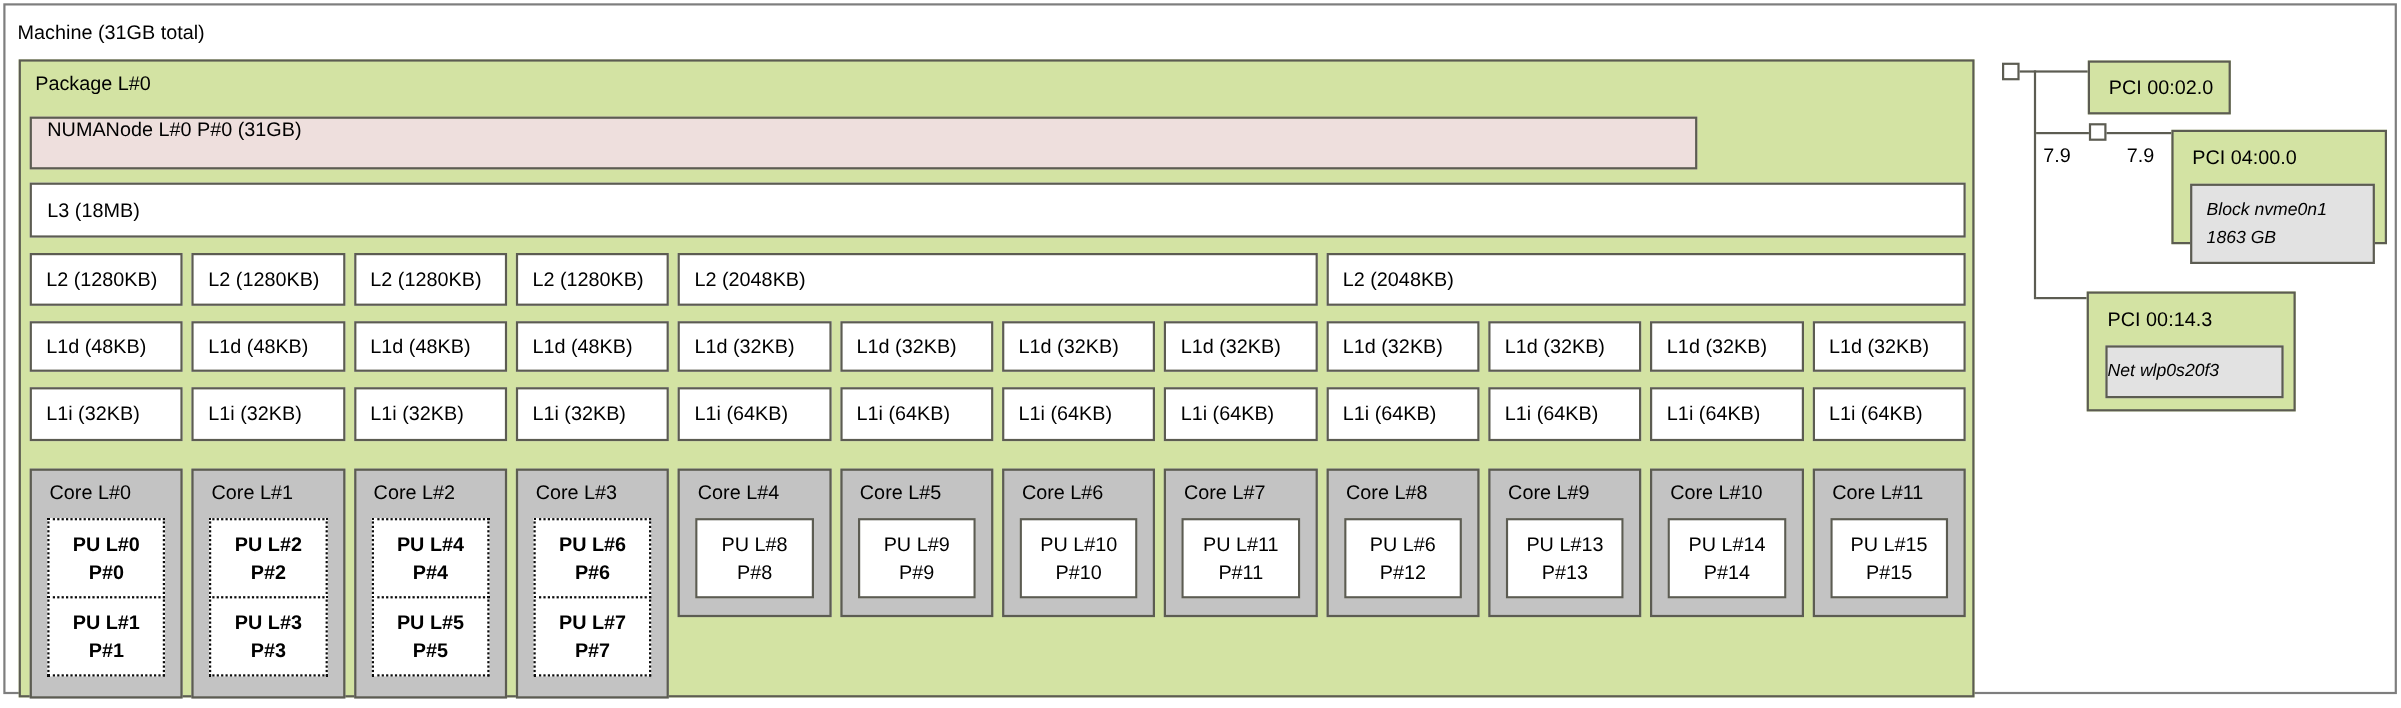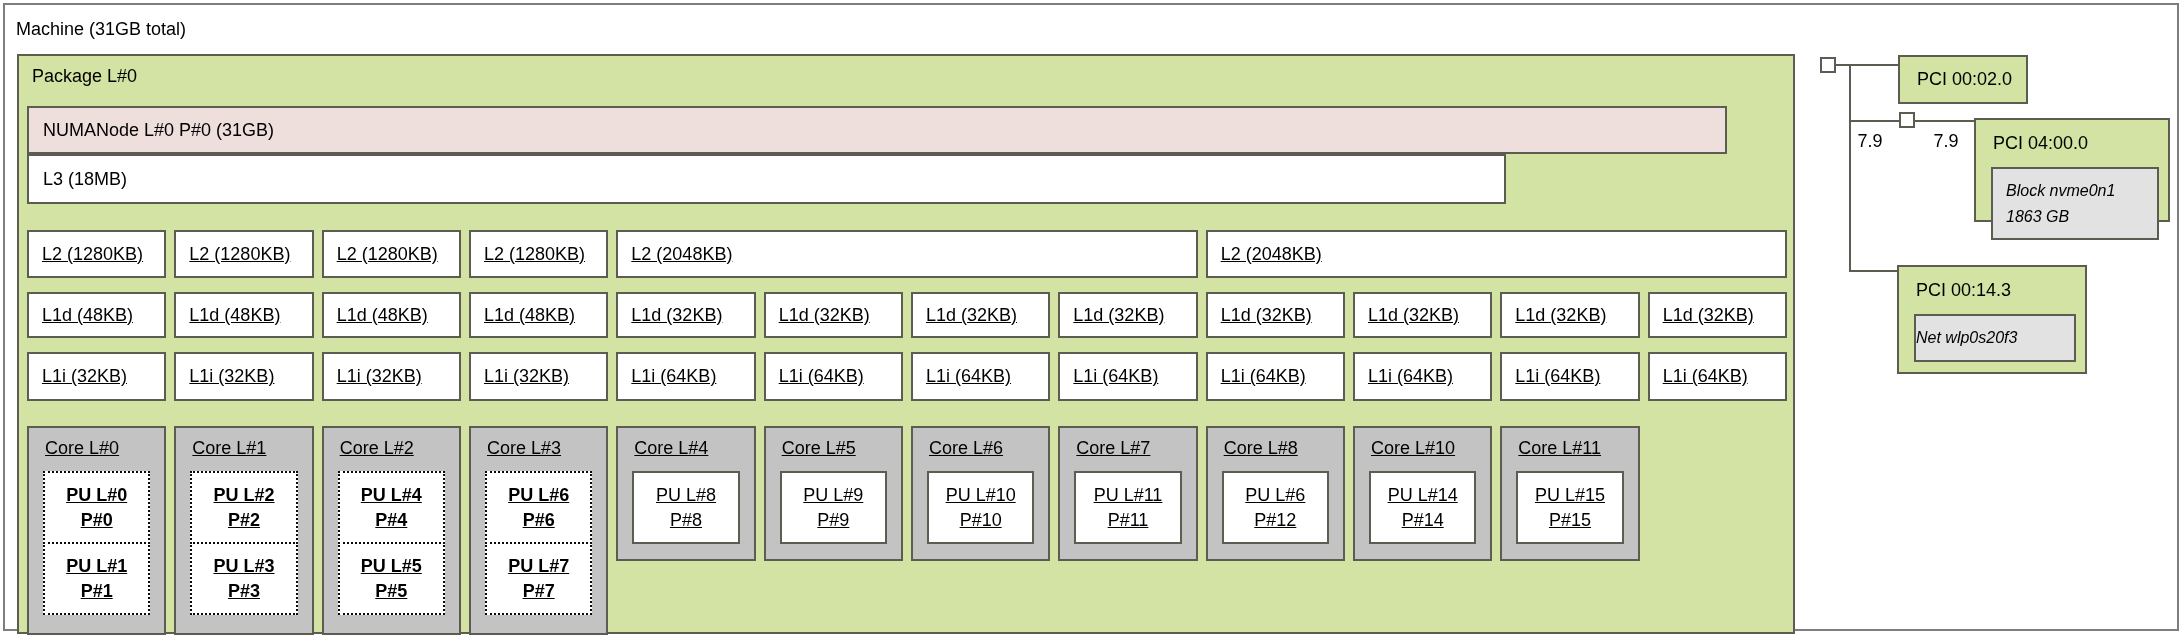--- a/index.html
+++ b/index.html
@@ -8,28 +8,28 @@
   .stage{position:relative;width:2183px;height:644px;background:#fff;overflow:hidden;}
 
   .machine{position:absolute;left:3px;top:3px;width:2176px;height:628px;
            border:2px solid #7e7e7e;background:#fff;}
   .machine-label{position:absolute;left:11px;top:14px;font-size:18px;white-space:nowrap;}
 
   .package{position:absolute;left:12px;top:49px;width:1778px;height:580px;
            background:var(--package_green,#d3e3a3);border:2px solid #5c5c52;}
   .package-label{position:absolute;left:13px;top:10px;font-size:18px;white-space:nowrap;}
 
-  .numanode{position:absolute;left:8px;top:50px;width:1700px;height:48px;
+  .numanode{position:absolute;left:8px;top:50px;width:1516px;height:48px;
             background:var(--numa_pink,#eedfdd);border:2px solid #5c5c52;
-            display:flex;align-items:center;padding-left:14px;font-size:18px;}
-  .l3box{position:absolute;left:8px;top:98px;width:1479px;height:50px;background:#fff;
+            display:flex;align-items:flex-start;padding-left:14px;font-size:18px;}
+  .l3box{position:absolute;left:8px;top:110px;width:1760px;height:50px;background:#fff;
          border:2px solid #5c5c52;display:flex;align-items:center;padding-left:14px;font-size:18px;}
 
   .row-grid{position:absolute;left:8px;width:1760px;display:grid;
-            grid-template-columns:repeat(12,1fr);column-gap:8px;text-decoration:underline;}
+            grid-template-columns:repeat(12,1fr);column-gap:8px;}
   .l2-row{top:174px;height:48px;}
   .l1d-row{top:236px;height:46px;}
   .l1i-row{top:296px;height:49px;}
   .core-row{top:370px;height:209px;align-items:start;}
 
   .cachebox{background:#fff;border:2px solid #5c5c52;display:flex;align-items:center;
             padding-left:13px;font-size:18px;white-space:nowrap;height:100%;}
   .span4{grid-column:span 4;}
 
   .core{background:var(--core_gray,#c3c3c3);border:2px solid #5c5c52;height:135px;
@@ -226,20 +226,29 @@
         <div class="core">
           <div class="core-label">Core L#8</div>
           <div class="pu-stack">
             <div class="pu solid">
               <div>PU L#6</div>
               <div>P#12</div>
             </div>
           </div>
         </div>
 
+        <div class="core">
+          <div class="core-label">Core L#9</div>
+          <div class="pu-stack">
+            <div class="pu solid">
+              <div>PU L#13</div>
+              <div>P#13</div>
+            </div>
+          </div>
+        </div>
 
         <div class="core">
           <div class="core-label">Core L#10</div>
           <div class="pu-stack">
             <div class="pu solid">
               <div>PU L#14</div>
               <div>P#14</div>
             </div>
           </div>
         </div>

